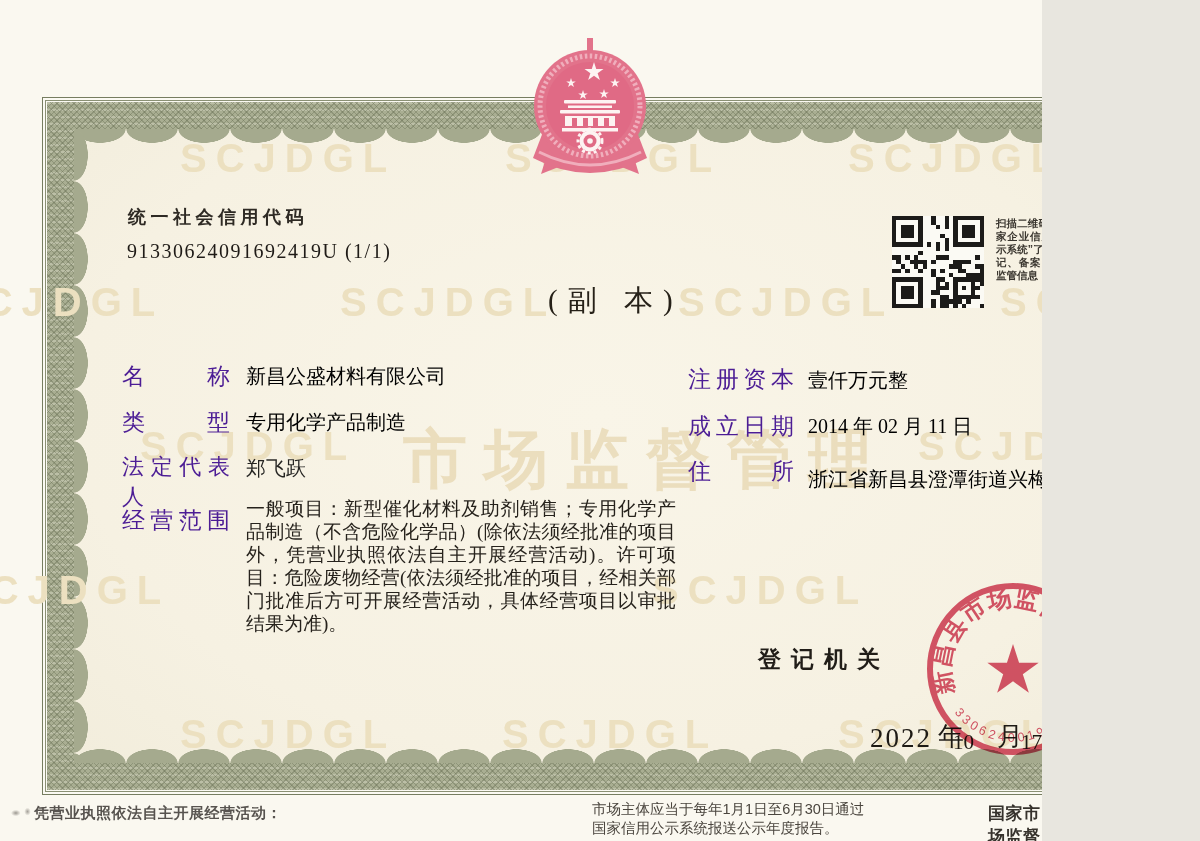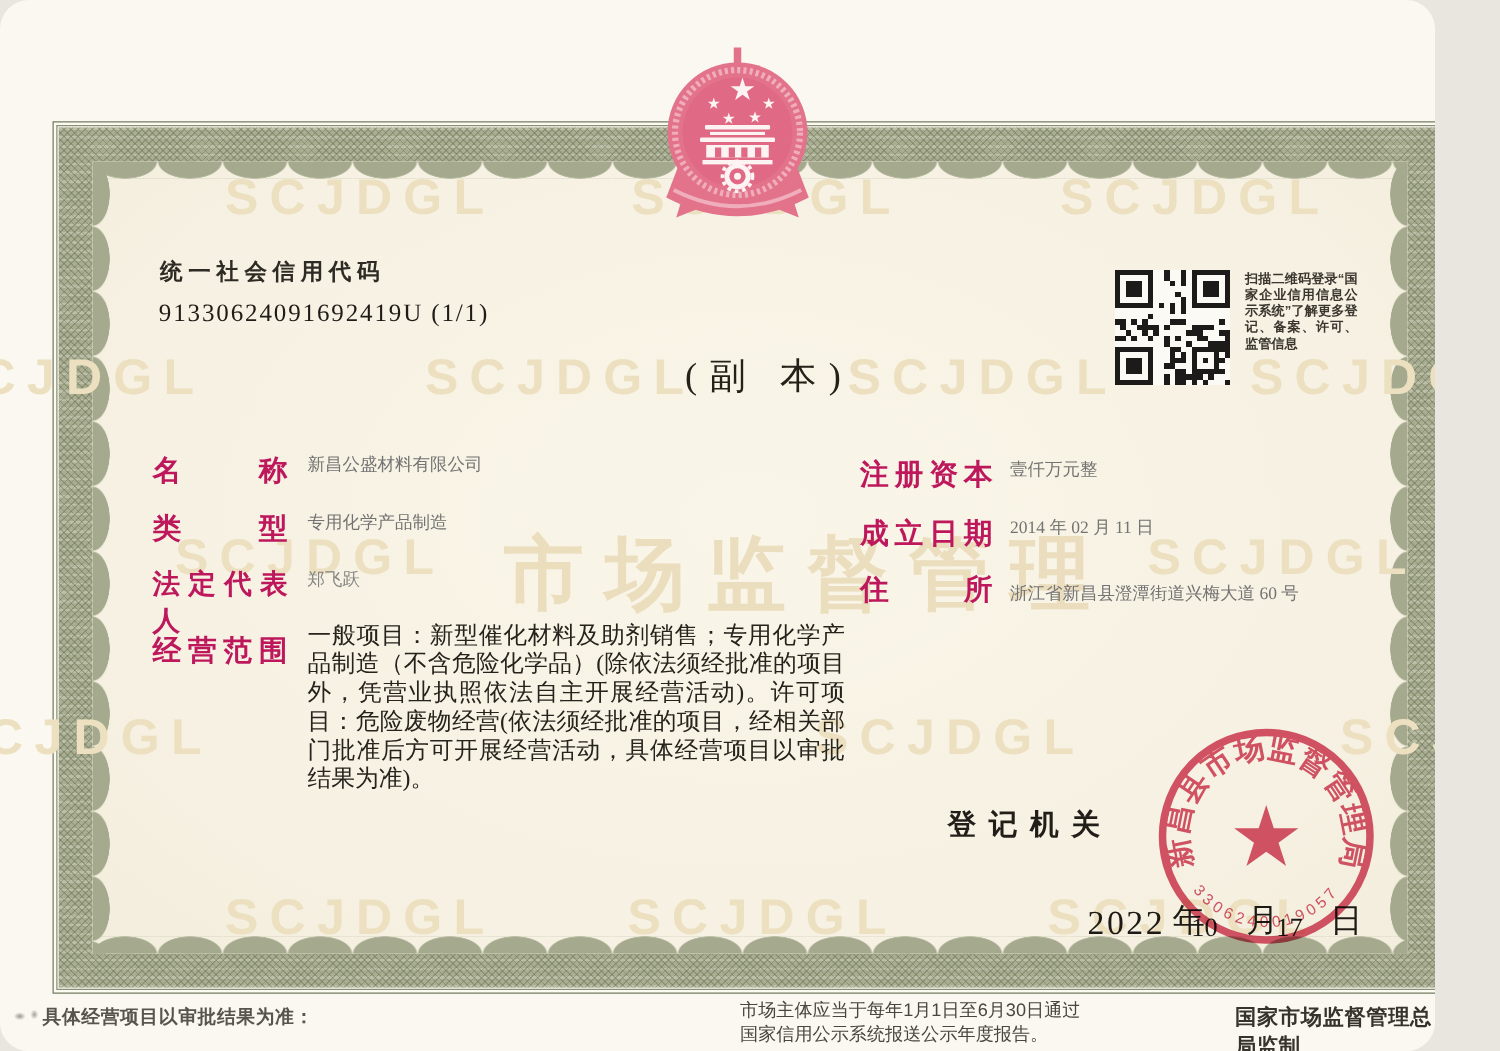--- a/index.html
+++ b/index.html
@@ -1,21 +1,20 @@
 <!DOCTYPE html>
 <html><head>
 <meta charset="utf-8">
 <style>
   html,body{margin:0;padding:0;background:#e8e6df;}
   .page{
-    position:relative;width:1148px;height:841px;overflow:hidden;
+    position:relative;width:1042px;height:841px;overflow:hidden;
     background:#faf8f0;
     font-family:"Liberation Serif","DejaVu Serif",serif;
     color:#26221c;
-    border-radius:23px;
   }
   .abs{position:absolute;}
   
   .frame{
     position:absolute;left:42px;top:97px;width:1114px;height:696px;
     border:1.5px solid #767d60;background:#fbfaf3;
   }
   .frame-inner-line{position:absolute;inset:2px;border:1px solid #8a9074;}
   .band{
     position:absolute;inset:4px;
@@ -57,22 +56,22 @@
   }
   
   .hei{font-family:"Liberation Sans","DejaVu Sans",sans-serif;text-align:center;}
   .song{font-family:"Liberation Serif","DejaVu Serif",serif;}
   .z{z-index:3;}
   .credit-label{left:128px;top:205px;font-weight:700;font-size:18px;letter-spacing:4.5px;color:#2e2a24;}
   .credit-code{left:127px;top:240px;font-size:20px;letter-spacing:1.5px;color:#1f1b17;}
   .title{left:432px;top:190px;font-weight:800;font-size:62px;letter-spacing:33px;color:#5f4d2a;
          text-shadow:1px 1px 0 #8a6f35;white-space:nowrap;}
   .subtitle{left:548px;top:281px;font-size:29px;letter-spacing:10px;color:#262118;white-space:nowrap;}
-  .lbl{font-weight:700;font-size:23px;color:#be185d;text-align:justify;text-align-last:justify;}
-  .val{font-size:14px;color:#737373;white-space:nowrap;}
+  .lbl{font-weight:400;font-size:23px;color:#4c1d95;text-align:justify;text-align-last:justify;}
+  .val{font-size:20px;color:#000000;white-space:nowrap;}
   .scope-val{font-size:19px;line-height:23px;text-align:justify;white-space:normal;color:#26221c;}
   .registry{left:758px;top:644px;font-weight:700;font-size:23px;letter-spacing:10px;color:#211d18;}
   .datepart{color:#1d1a15;}
   .qr-caption{
     left:996px;top:217px;width:90px;
     font-weight:700;font-size:10.5px;line-height:13px;color:#3a362f;text-align:justify;
   }
   .footer{font-family:"Liberation Sans","DejaVu Sans",sans-serif;color:#3b3733;}
   .footer-left{left:34px;top:804px;font-weight:700;font-size:15px;letter-spacing:.5px;opacity:.85;filter:blur(.2px);}
   .footer-mid{left:592px;top:800px;font-size:14.5px;line-height:19px;color:#4a453e;filter:blur(.25px);}
@@ -401,20 +400,20 @@
     <polygon transform="translate(89,91)" fill="#d4455f" points="0,-27 6.06,-8.34 25.68,-8.34 9.81,3.19 15.87,21.84 0,10.31 -15.87,21.84 -9.81,3.19 -25.68,-8.34 -6.06,-8.34"></polygon>
     <text font-size="24" font-weight="bold" fill="#d4455f" font-family="Liberation Sans, DejaVu Sans, sans-serif">
       <textPath href="#sealArcTop" startOffset="50%" text-anchor="middle" textLength="246" lengthAdjust="spacing">新昌县市场监督管理局</textPath>
     </text>
     <text font-size="12.5" fill="#d4455f" letter-spacing="3.5" font-family="Liberation Sans, DejaVu Sans, sans-serif">
       <textPath href="#sealArcBot" startOffset="50%" text-anchor="middle">3306240019057</textPath>
     </text>
   </svg>
 
   <div class="smudge"></div>
-  <div class="abs footer footer-left">具体经营项目以审批结果为准：</div>
+  <div class="abs footer footer-left">凭营业执照依法自主开展经营活动：</div>
   <div class="abs footer footer-mid">
     <div>市场主体应当于每年1月1日至6月30日通过</div>
     <div>国家信用公示系统报送公示年度报告。</div>
   </div>
   <div class="abs footer footer-right">国家市场监督管理总局监制</div>
 
 </div>
 
 </body></html>

